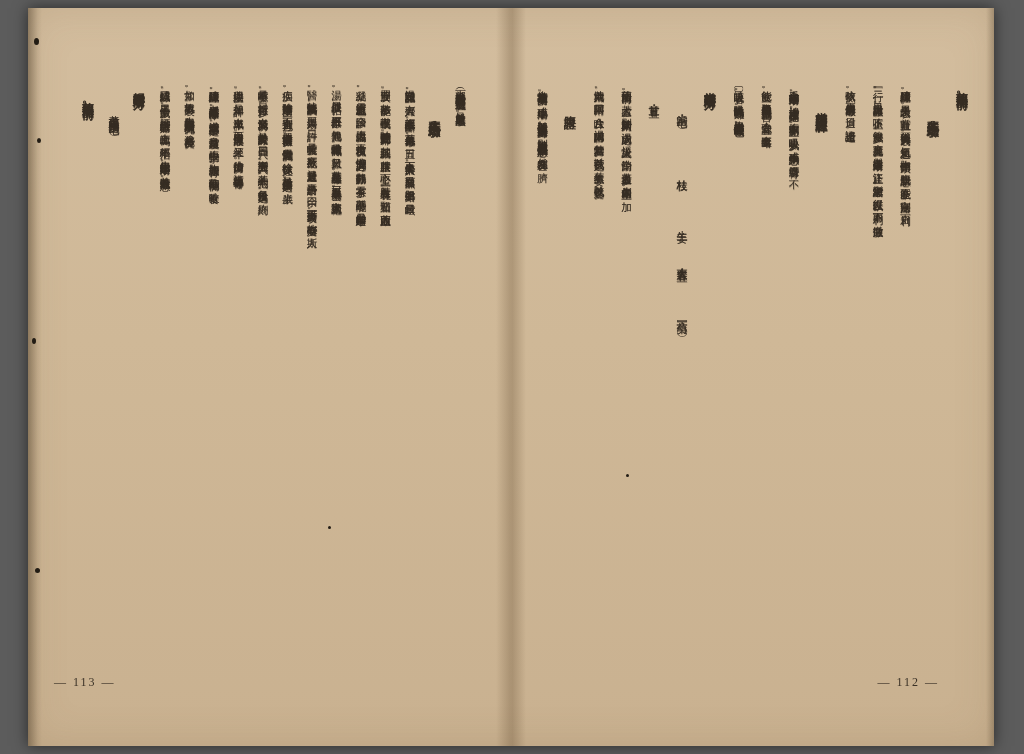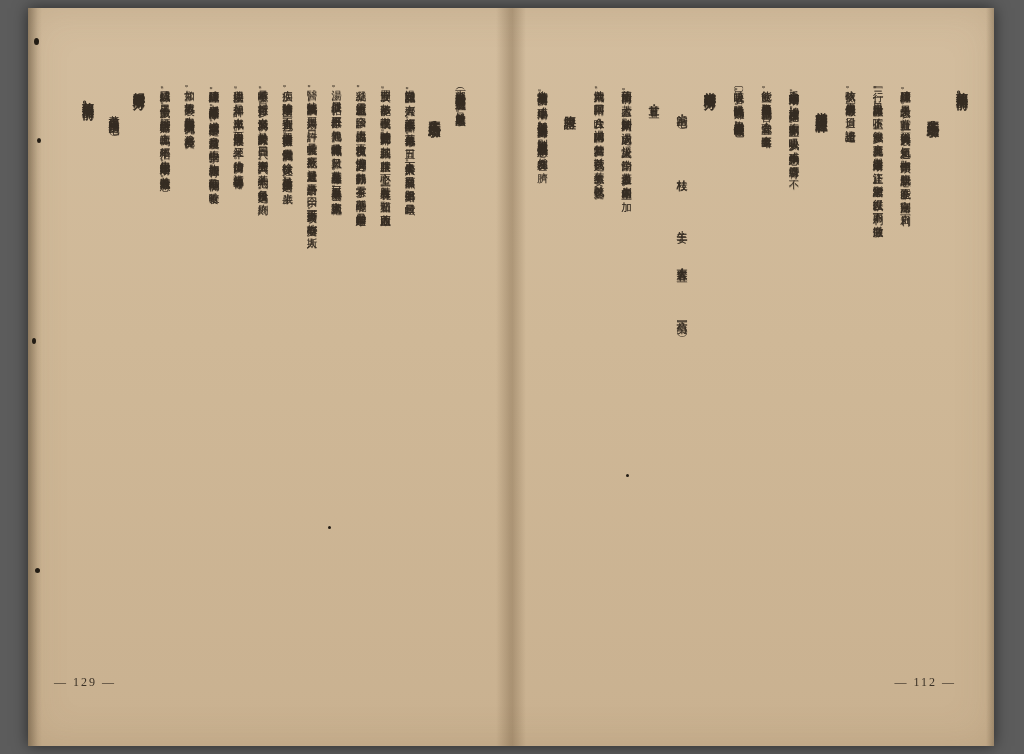--- a/index.html
+++ b/index.html
@@ -38,21 +38,21 @@
   .tb-left{right:46px;}
   .col{margin-left:17px;height:100%;}
   .page-left .col{margin-left:14px;}
   .h,.sh{font-weight:bold;font-size:12px;letter-spacing:1.2px;}
   .drug{font-size:11px;letter-spacing:1px;}
   .pgnum{
     position:absolute;bottom:56px;font-size:12px;color:#3a3126;
     letter-spacing:2px;font-family:"Liberation Serif","DejaVu Serif",serif;
   }
   .pg-left{left:26px;}
-  .pg-right{right:38px;}
+  .pg-right{right:55px;}
   .speck{position:absolute;background:#221c14;border-radius:50%;}
 </style>
 </head>
 <body>
 
 <div class="book">
 
   <div class="page page-left">
     <div class="textblock tb-left">
       <div class="col">下部（殊於左腸骨窩部）有軟弱瘀血塊。呈一般貧血之虛狀。</div>
@@ -65,21 +65,21 @@
       <div class="col">痼疾。除當歸建中湯。不宜別進一方也。使服建中湯數百日。覺身體滋潤。徐徐以艾炷。於是再作建中湯與之。半歲。</div>
       <div class="col">暈眩不發。日行數百步。血來減於前。於是灸於脊際。日三四穴。漸增至五六穴。共約三十七穴。每月輪次爲之。終則</div>
       <div class="col">與建中湯。如是一年許。血來減半。面目皮膚生津液。又經一年。徒步涉山河。詣筑後之善導寺。</div>
       <div class="col">續建殊錄曰。一老婦腿足疼痛十餘年。遂成攣急而痿躄。身體羸瘦。腹中拘攣。胸腹如龜背。仰臥不能轉側。唯飲食</div>
       <div class="col">如常。故氣力不衰。先生與當歸建中湯及消塊丸。逾月能步行矣。</div>
       <div class="col">成績錄曰。一男子二十餘歲。腰脚攣急微痛。上衝耳鳴。經年不治。先生用當歸建中湯。兼以應鐘散而愈。</div>
       <div class="col sh">歸耆建中湯方</div>
       <div class="col drug" style="padding-top:24px">黄耆建中湯中加當歸七・〇</div>
       <div class="col h" style="padding-top:10px">煎法用法同前。</div>
     </div>
-    <div class="pgnum pg-left">— 129 —</div>
+    <div class="pgnum pg-left">— 113 —</div>
   </div>
 
   <div class="page page-right">
     <div class="textblock tb-right">
       <div class="col h">煎法用法同前。</div>
       <div class="col sh" style="padding-top:28px">先輩之治驗</div>
       <div class="col">續建殊錄曰。一男子久患咳。嘗吐血。爾後氣力大衰。短氣息迫。胸中悸而煩。腹肌攣急。不能左臥。寐則汗出。下利日</div>
       <div class="col">一二行。目上足跗微腫。咳不止。飲食減少。羸瘦尤甚。與黄耆建中湯。盜汗止。攣急漸緩。得以左臥。而不下利。微腫散。</div>
       <div class="col">咳依然。更兼用解毒散。逾日。諸證全退。</div>
       <div class="col sh" style="padding-top:20px">當歸建中湯之註釋</div>

